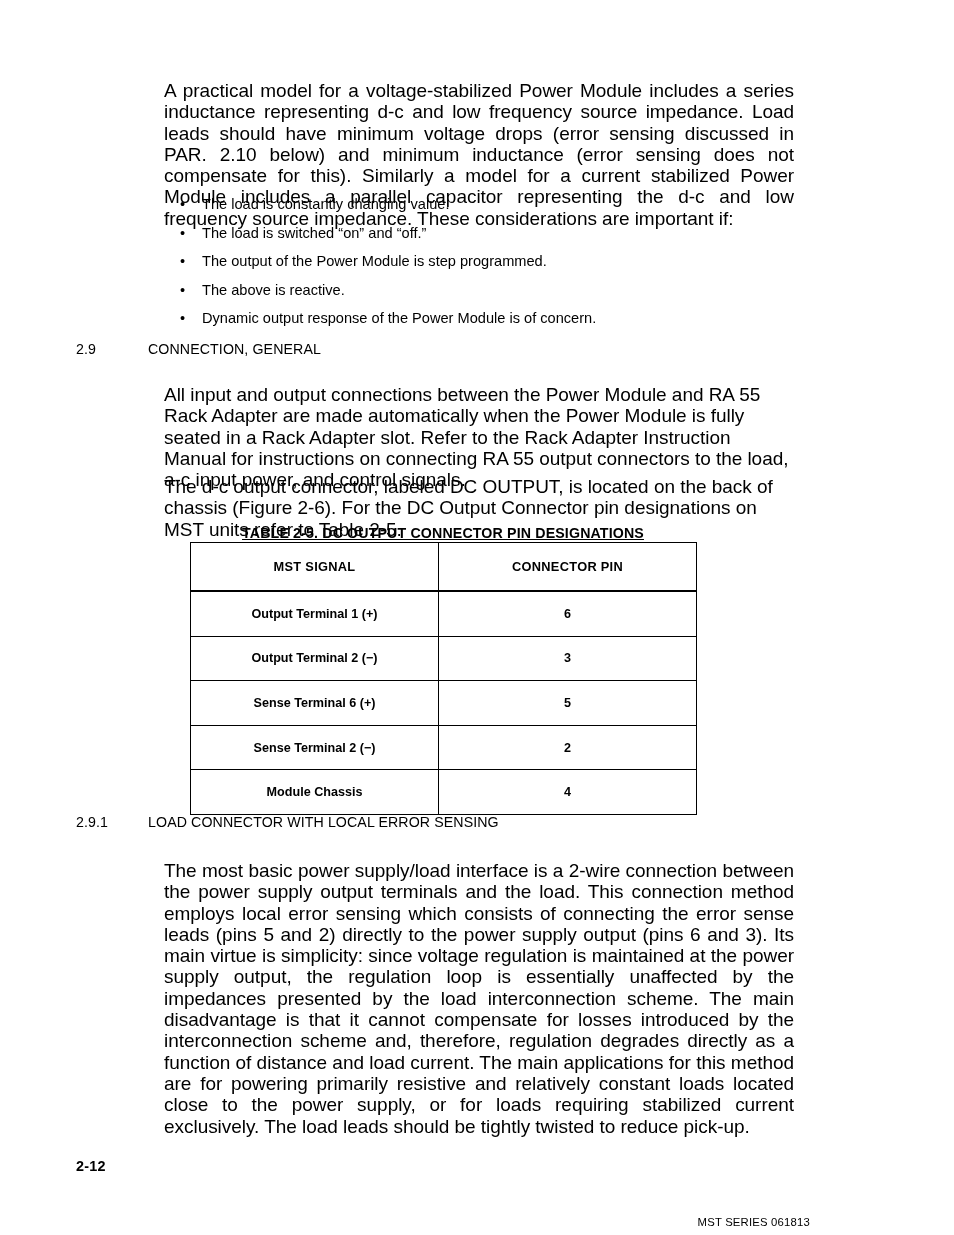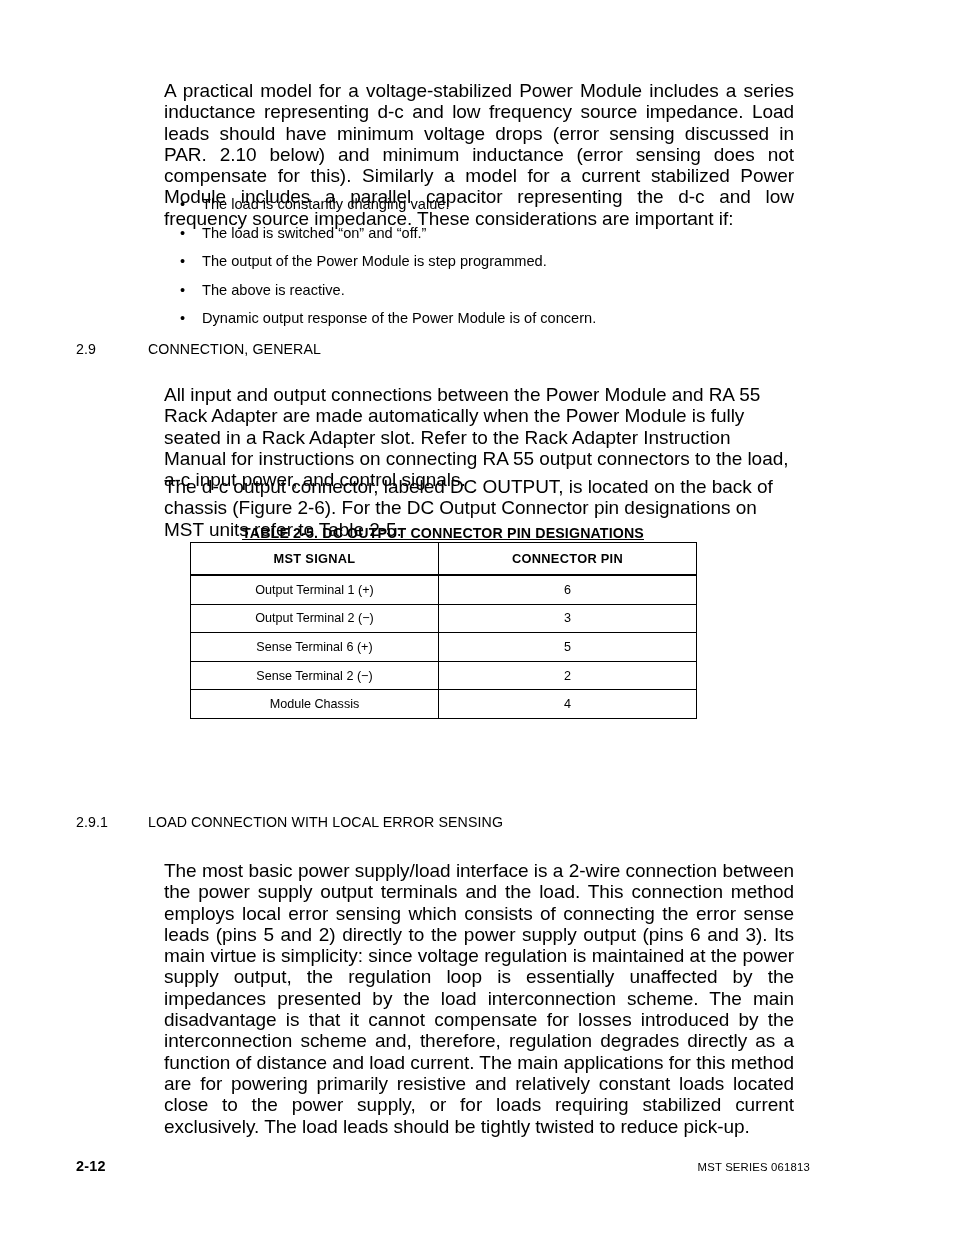--- a/index.html
+++ b/index.html
@@ -99,33 +99,33 @@
     table-layout: fixed;
     font-size: 12.6px;
   }
   table.pin-table col.c1 { width: 248px; }
   table.pin-table col.c2 { width: 258px; }
 
   table.pin-table th,
   table.pin-table td {
     border: 1.2px solid #000;
     text-align: center;
-    padding: 0;
+    padding: 8px;
     vertical-align: middle;
   }
   table.pin-table thead th {
     height: 31px;
     font-size: 12.8px;
     font-weight: bold;
     letter-spacing: 0.3px;
     border-bottom: 2.6px solid #000;
   }
   table.pin-table tbody td {
     height: 27.6px;
-    font-weight: normal;
+    font-weight: bold;
   }
   table.pin-table tbody tr.note-row td {
     border-top: 2.6px solid #000;
     text-align: left;
     padding: 5px 8px 6px 10px;
     height: auto;
     font-size: 12.6px;
     line-height: 16.5px;
   }
   .note-hang {
@@ -143,21 +143,21 @@
     position: absolute;
     left: 76px;
     top: 1158px;
     font-size: 14.4px;
     font-weight: bold;
     letter-spacing: 0.2px;
   }
   .footer-right {
     position: absolute;
     left: 410px;
-    top: 1161px;
+    top: 1216px;
     width: 400px;
     text-align: right;
     font-size: 11.3px;
     letter-spacing: 0.2px;
   }
 </style>
 </head>
 <body>
 
 <div class="page">
@@ -234,21 +234,21 @@
         <td>2</td>
       </tr>
       <tr>
         <td>Module Chassis</td>
         <td>4</td>
       </tr>
     </tbody>
   </table>
 
   <div class="heading" style="top:814px;">
-    <span class="num">2.9.1</span><span class="ttl">LOAD CONNECTION WITH LOCAL ERROR SENSING</span>
+    <span class="num">2.9.1</span><span class="ttl">LOAD CONNECTOR WITH LOCAL ERROR SENSING</span>
   </div>
 
   <div class="body-col" style="top:844px;">
     <p class="para">The most basic power supply/load interface is a 2-wire connection between the power supply output terminals and the load. This connection method employs local error sensing which consists of connecting the error sense leads (pins 5 and 2) directly to the power supply output (pins 6 and 3). Its main virtue is simplicity: since voltage regulation is maintained at the power supply output, the regulation loop is essentially unaffected by the impedances presented by the load interconnection scheme. The main disadvantage is that it cannot compensate for losses introduced by the interconnection scheme and, therefore, regulation degrades directly as a function of distance and load current. The main applications for this method are for powering primarily resistive and relatively constant loads located close to the power supply, or for loads requiring stabilized current exclusively. The load leads should be tightly twisted to reduce pick-up.</p>
   </div>
 
   <div class="footer-left">2-12</div>
   <div class="footer-right">MST SERIES 061813</div>
 
 </div>

